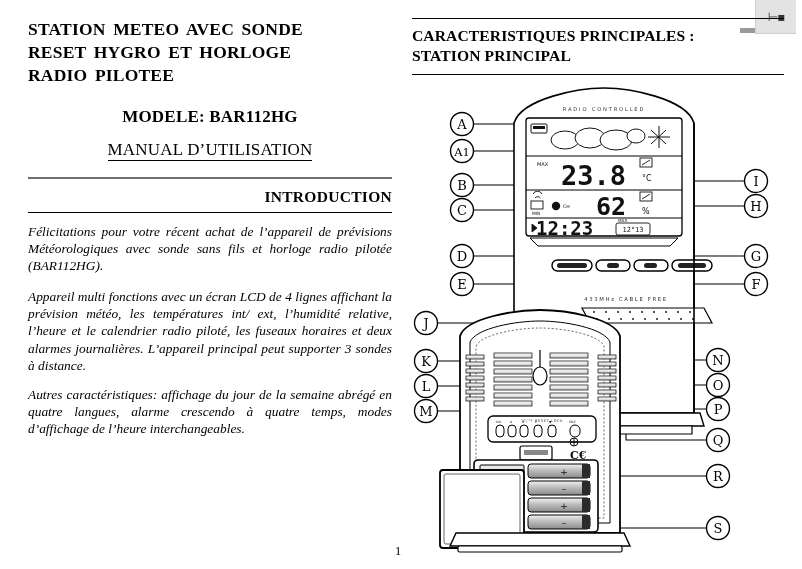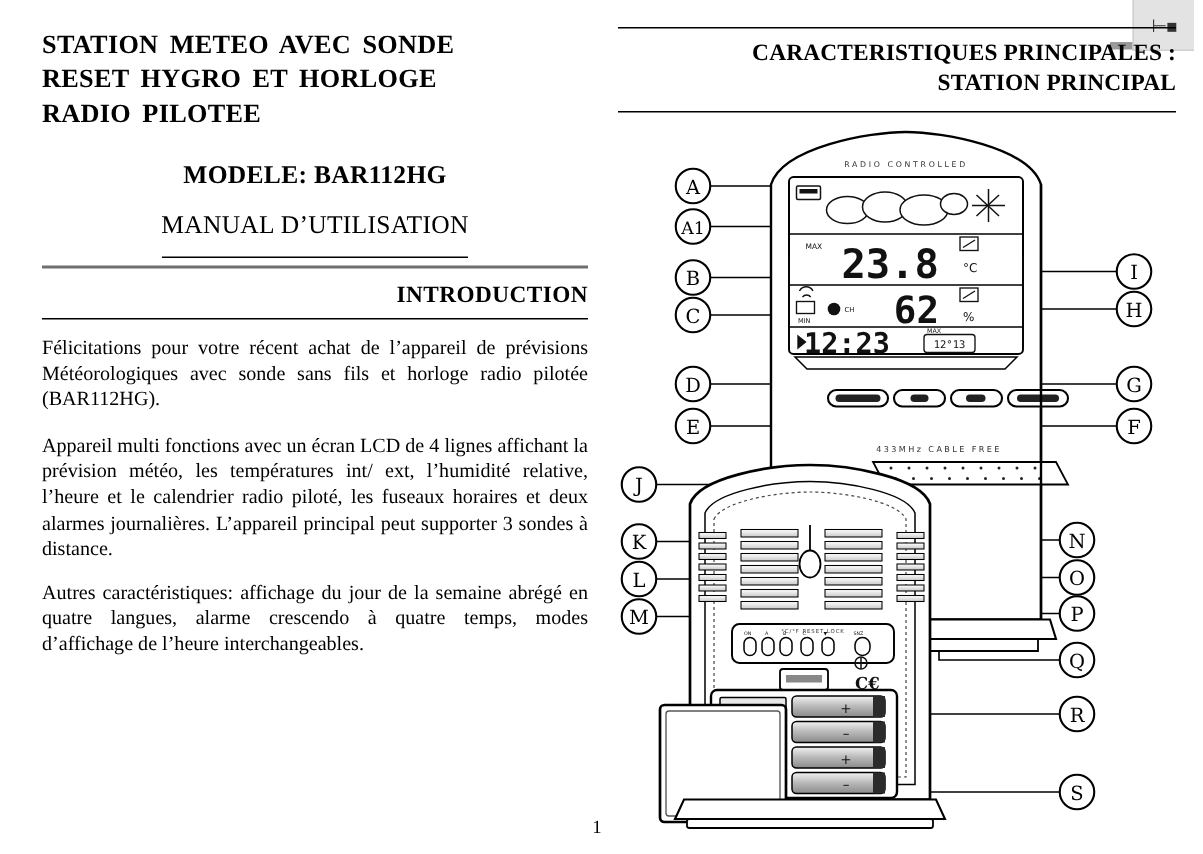--- a/index.html
+++ b/index.html
@@ -74,21 +74,21 @@
     letter-spacing: 0.2px;
   }
   .doc-manual {
     text-align: center;
     font-size: 17px;
     margin-top: 13px;
     letter-spacing: 0.2px;
   }
   .doc-manual span {
     border-bottom: 1.3px solid #000;
-    padding-bottom: 12px;
+    padding-bottom: 1px;
   }
 
   .rule-thick {
     border: 0;
     border-top: 2px solid #6f6f6f;
     margin: 17px 0 0 0;
   }
   .section-head {
     text-align: right;
     font-weight: bold;
@@ -100,39 +100,40 @@
     border: 0;
     border-top: 1.2px solid #000;
     margin: 6px 0 0 0;
   }
 
   .para {
     font-size: 13.4px;
     line-height: 17.2px;
     text-align: justify;
     margin-top: 10px;
+    font-style: italic;
   }
   .para.compact {
     line-height: 16.6px;
   }
 
   
   .right-col {
     position: absolute;
     left: 412px;
     top: 18px;
     width: 372px;
   }
   .rc-rule-top {
     border: 0;
     border-top: 1.6px solid #000;
     margin: 0;
   }
   .rc-title {
-    text-align: right;
+    text-align: left;
     font-weight: bold;
     font-size: 15.6px;
     line-height: 20px;
     margin-top: 7px;
     letter-spacing: 0.1px;
   }
   .rc-rule-bot {
     border: 0;
     border-top: 1.6px solid #000;
     margin: 8px 0 0 0;

